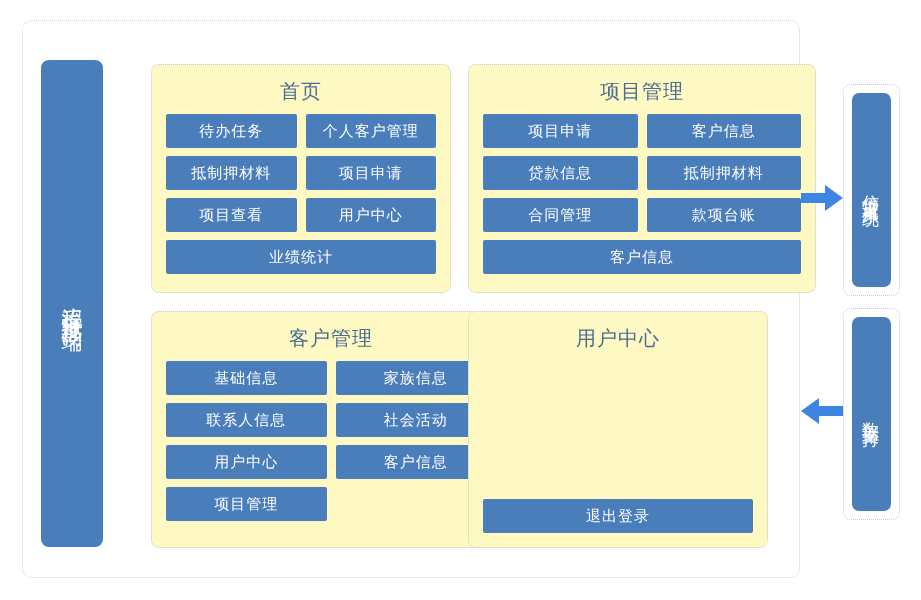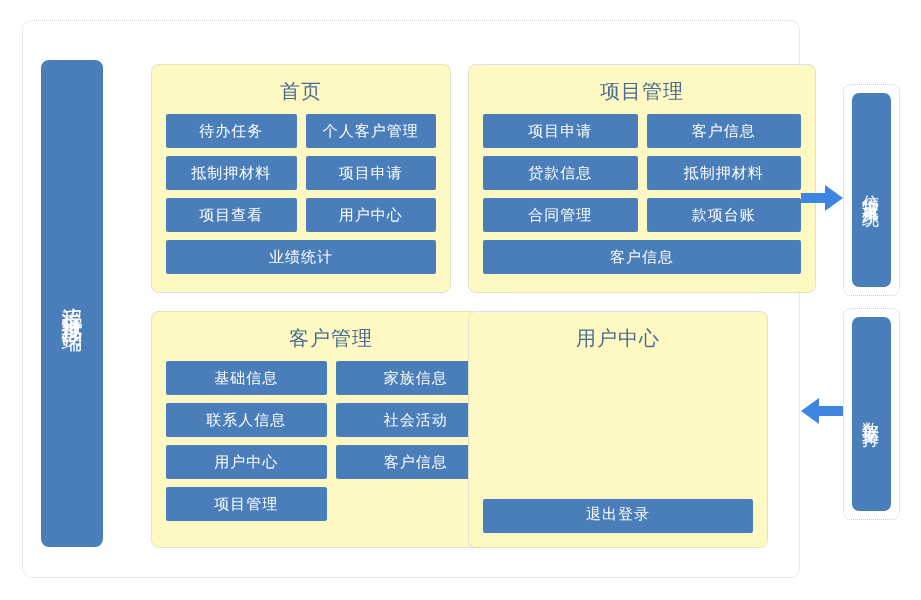--- a/index.html
+++ b/index.html
@@ -104,21 +104,20 @@
   .mbtn.half { width: calc(50% - 4.5px); }
   .mbtn.full { width: 100%; }
 
   
   .mbtn.bottom-full {
     position: absolute;
     left: 14px;
     right: 14px;
     bottom: 14px;
     width: auto;
-    font-family: Liberation Mono, monospace;
   }
 
   
   .side-box {
     position: absolute;
     border: 1px dotted #c3ccd6;
     border-radius: 8px;
     box-sizing: border-box;
   }
   #side-box-credit { left: 843px; top: 84px;  width: 57px; height: 212px; }

